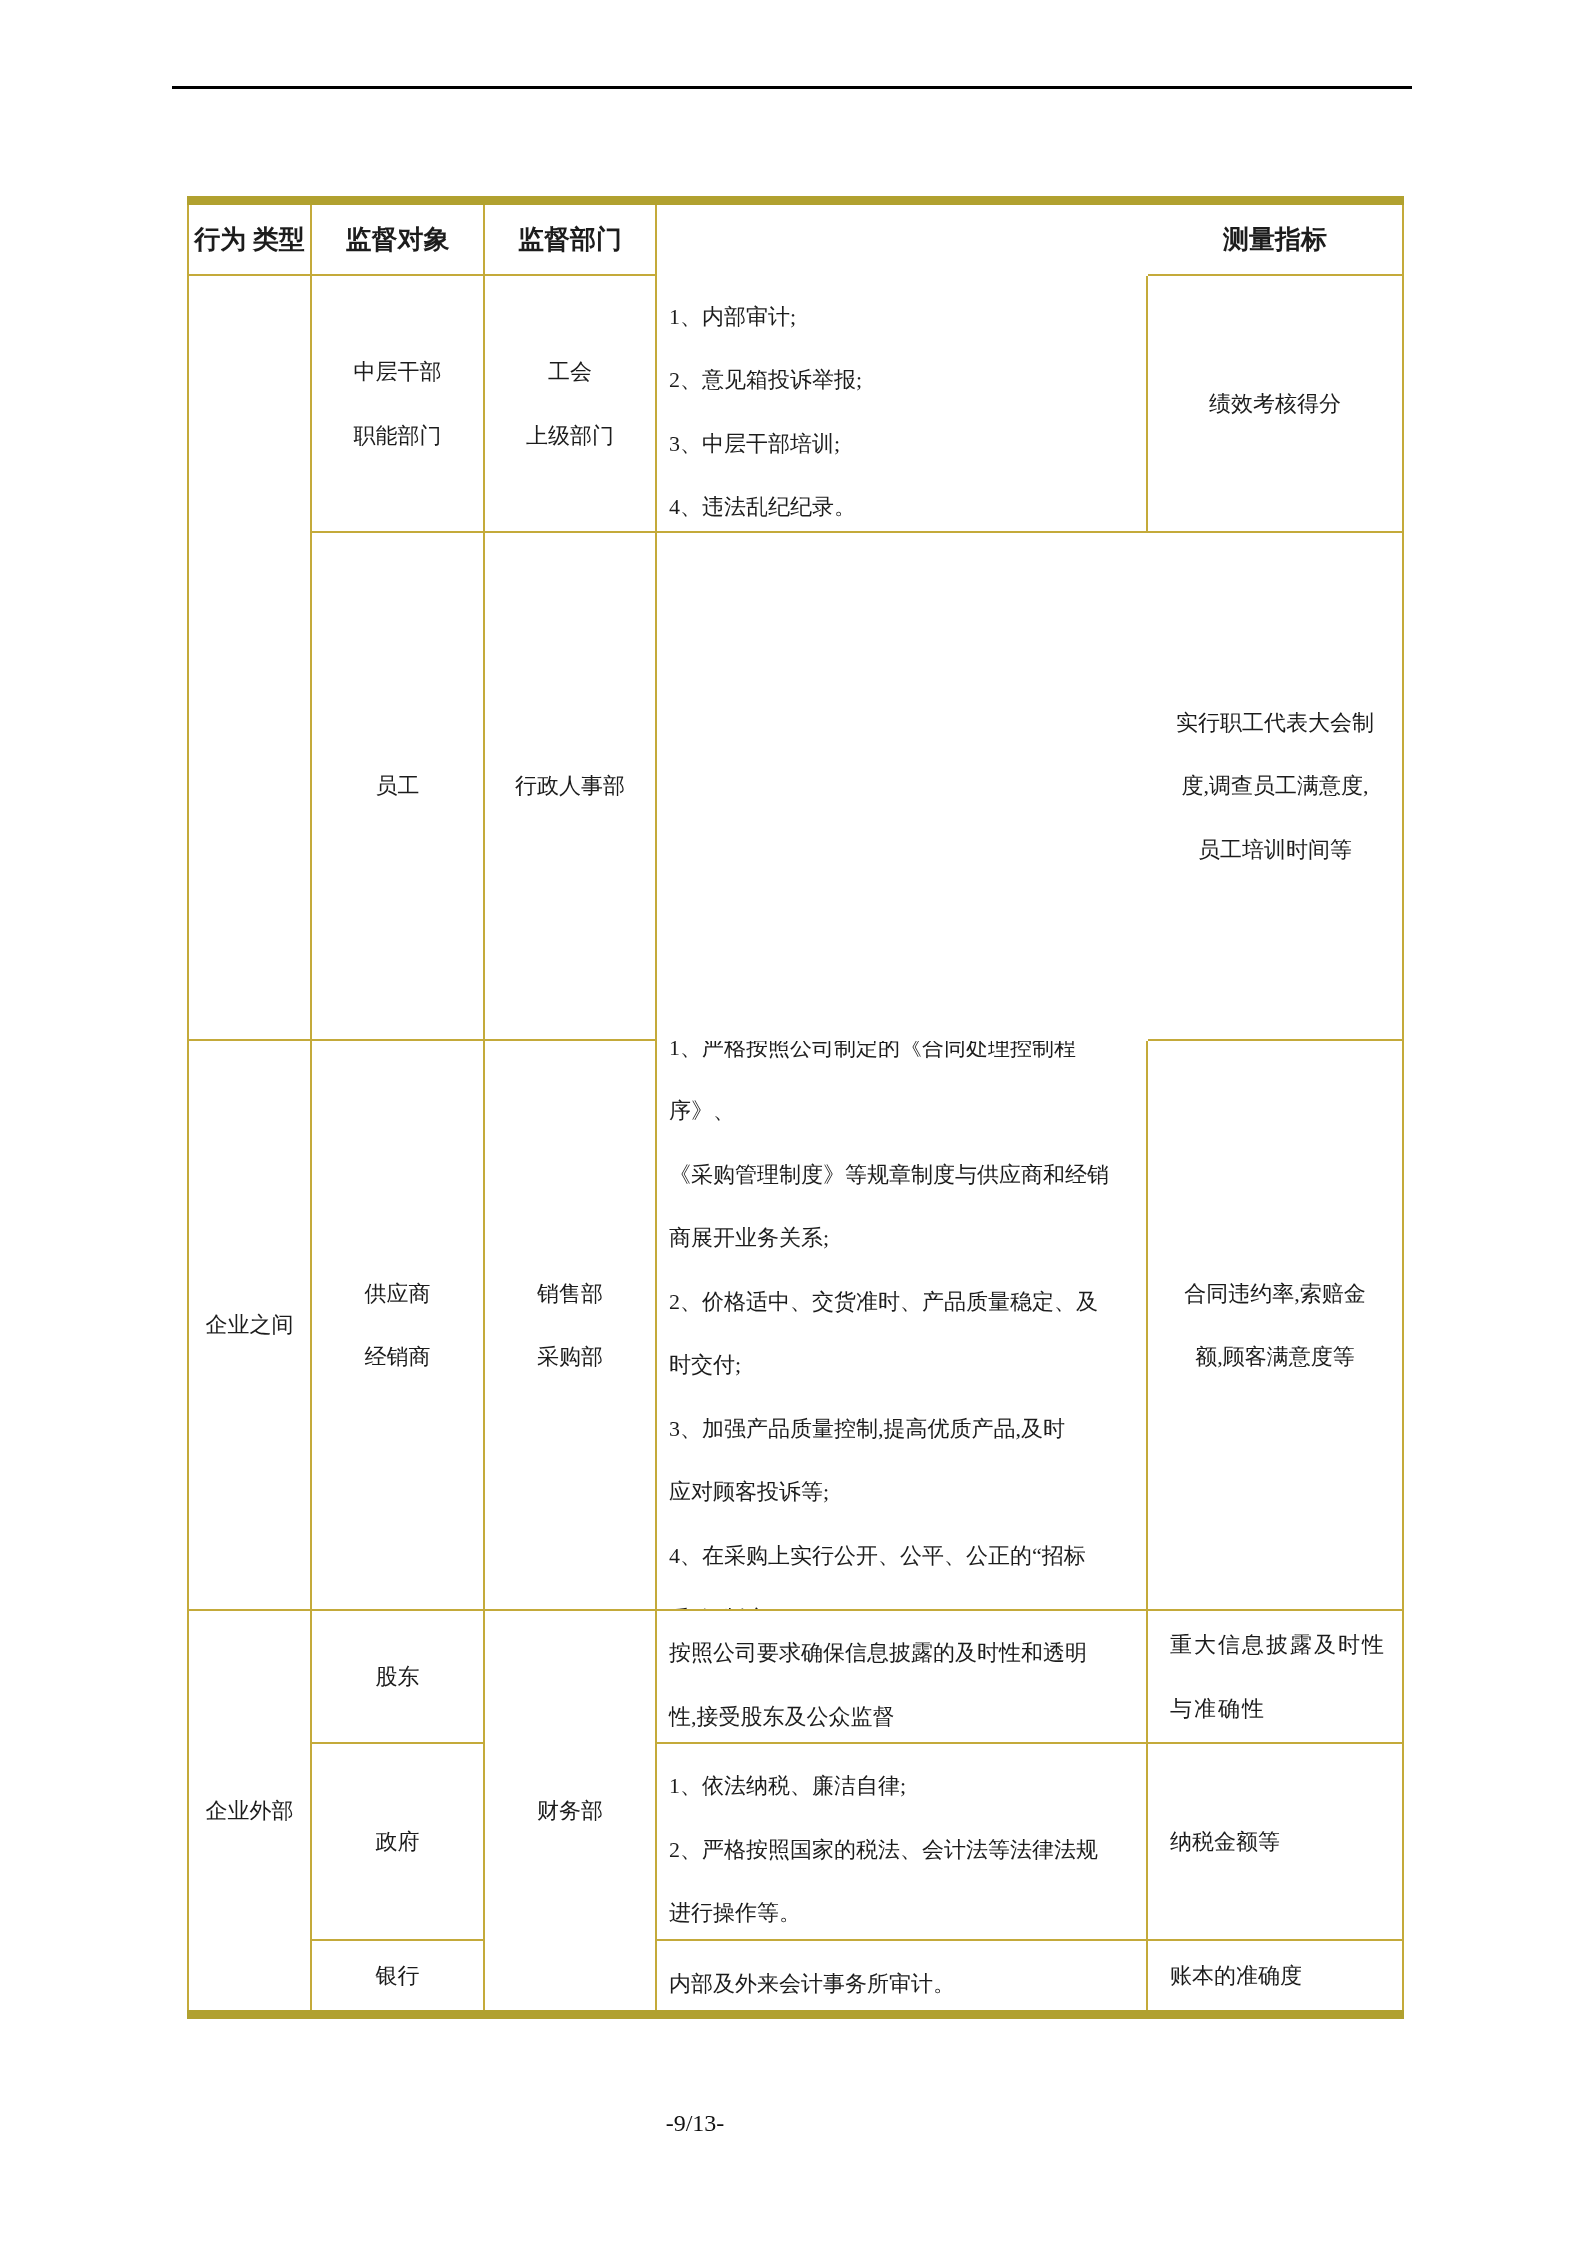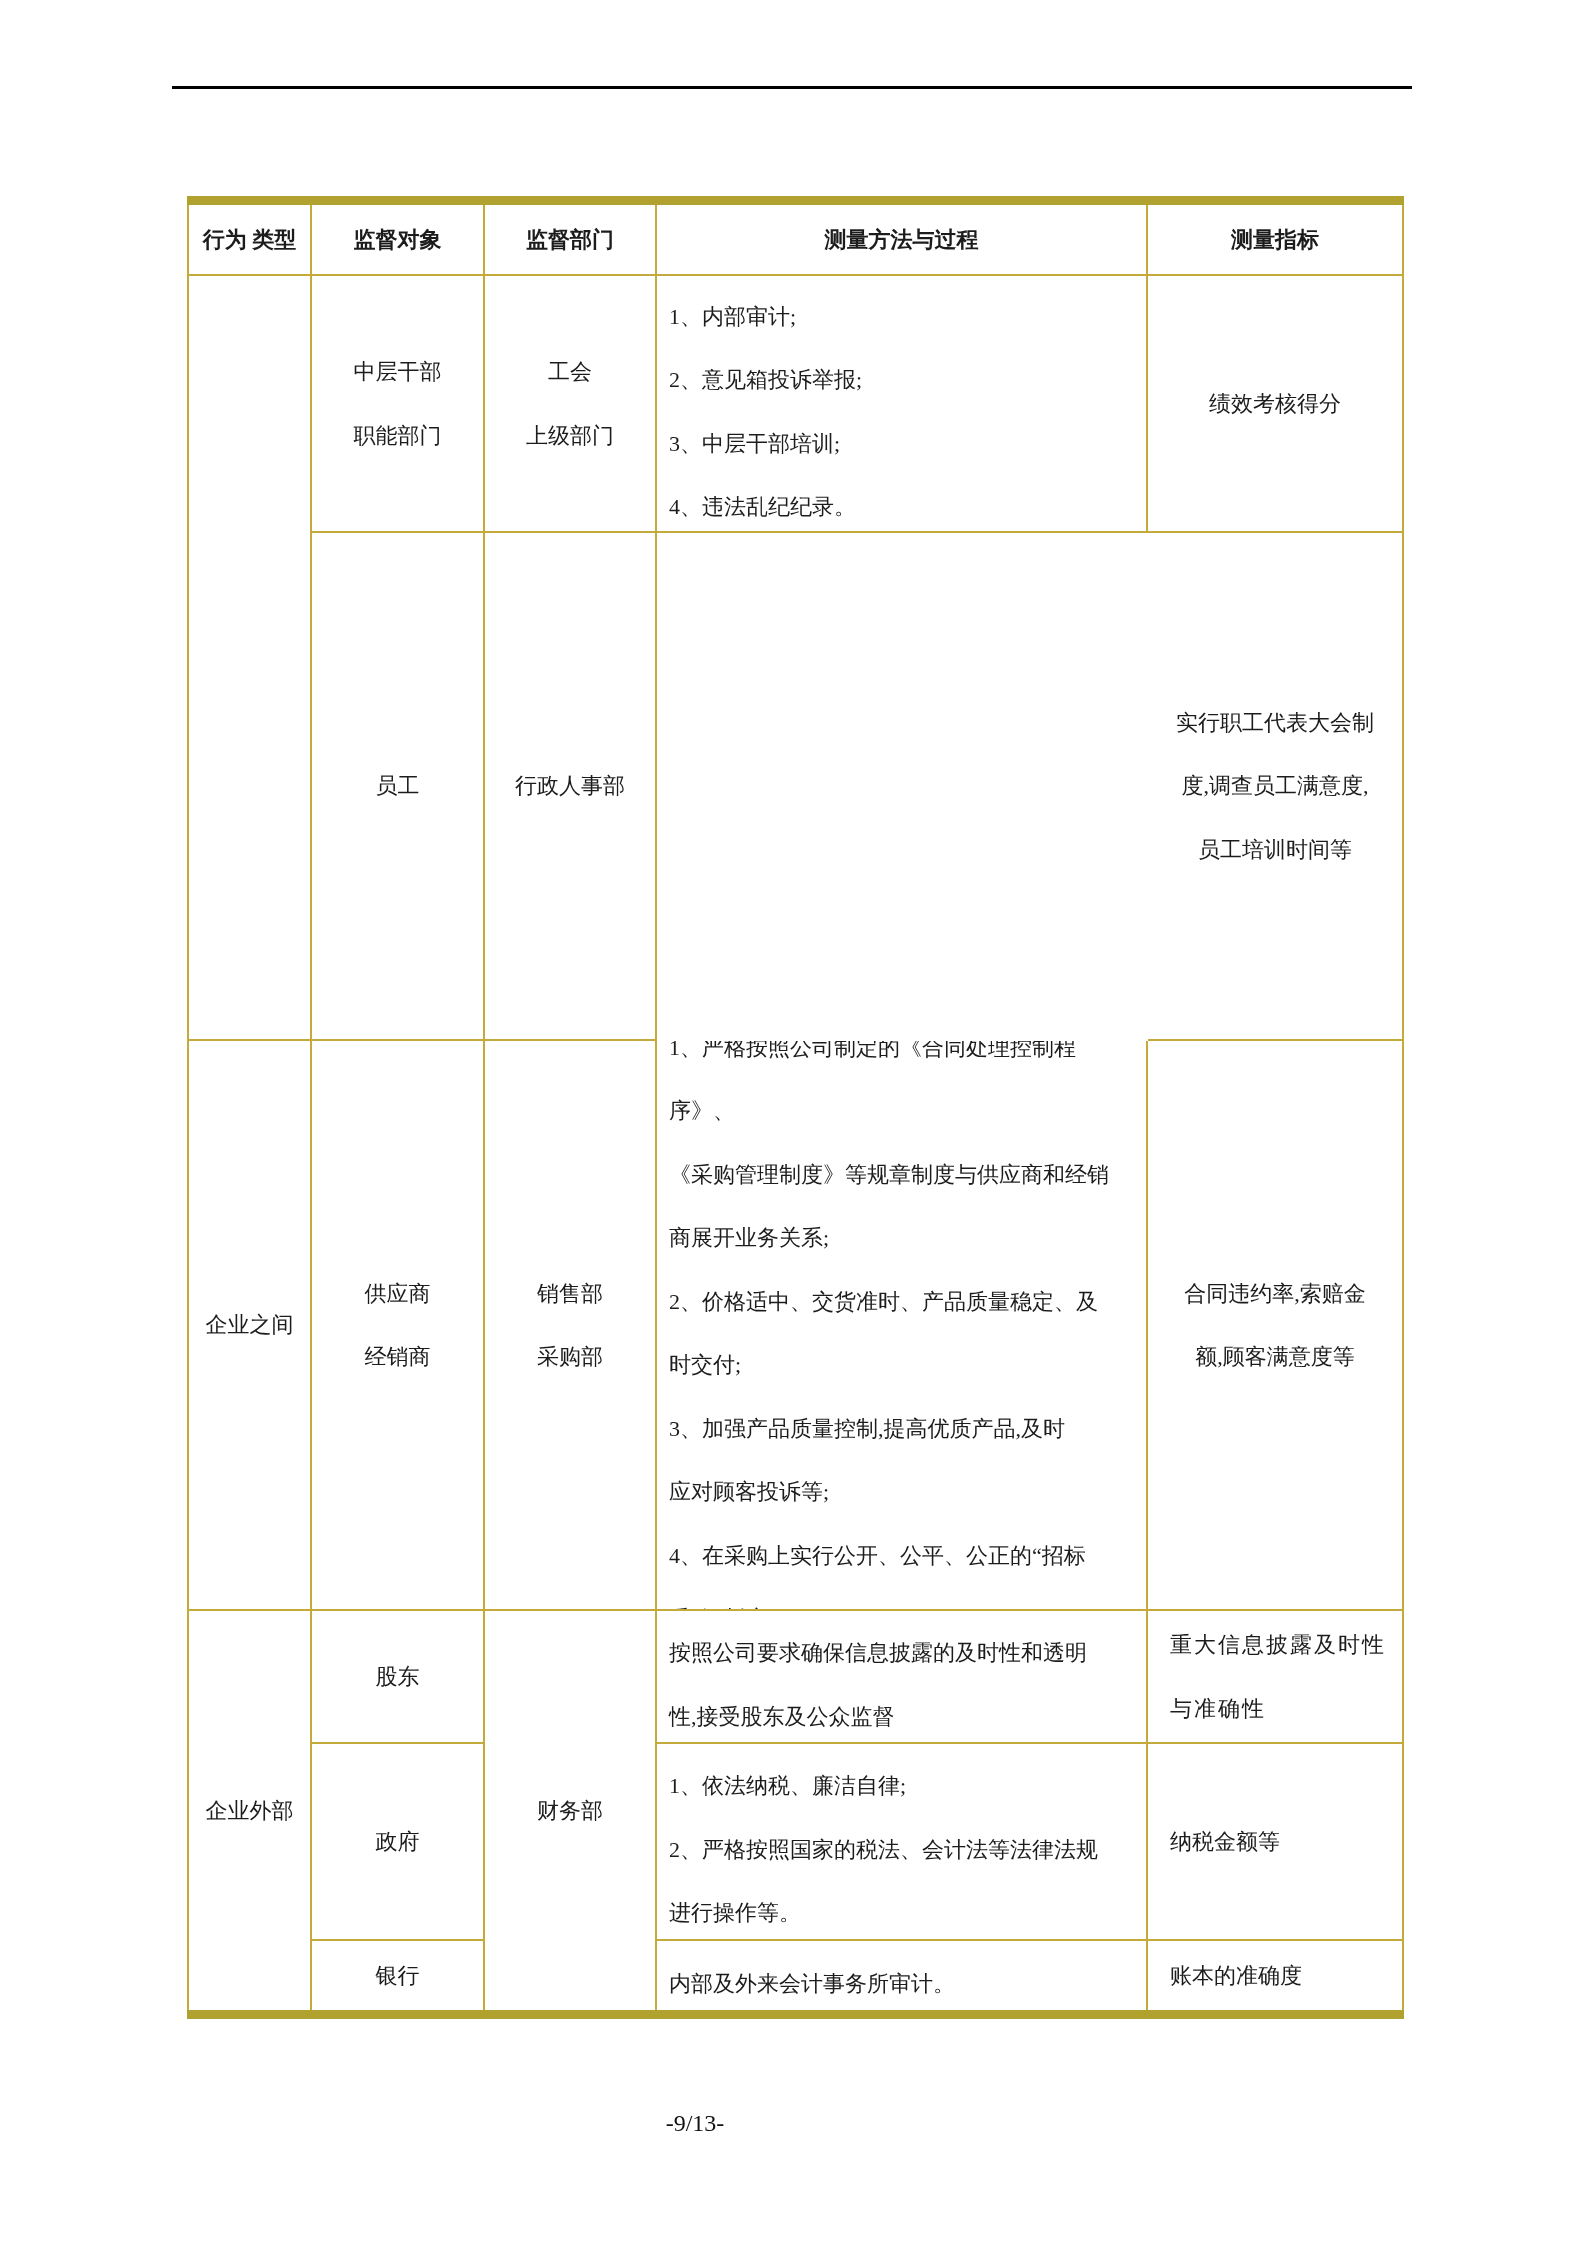--- a/index.html
+++ b/index.html
@@ -37,21 +37,21 @@
   }
   .cell {
     border-right: 2px solid #c4aa3a;
     border-bottom: 2px solid #c4aa3a;
     display: flex; align-items: center; justify-content: center;
     text-align: center;
     font-size: 22px; line-height: 63.5px;
     white-space: pre-line;
     overflow: hidden;
   }
-  .hd { font-weight: bold; font-size: 22px; line-height: 26px; }
+  .hd { font-weight: bold; font-size: 26px; line-height: 26px; }
   .no-bb { border-bottom: none; }
   .method {
     justify-content: flex-start; text-align: left;
     padding: 16px 8px 0 12px;
   }
   .ind-left {
     justify-content: flex-start; text-align: left;
     padding: 0 8px 0 22px;
   }
   .sp2 { letter-spacing: 2px; }
@@ -75,21 +75,20 @@
   <div class="header-rule"></div>
 
   <div class="tbl-wrap">
     <div class="dbl-rule"></div>
 
     <div class="grid">
 
       <div class="cell hd c1 rh">行为 类型</div>
       <div class="cell hd c2 rh">监督对象</div>
       <div class="cell hd c3 rh">监督部门</div>
-      <div class="cell hd c4 rh">测量方法与过程</div>
       <div class="cell hd c5 rh">测量指标</div>
 
       <div class="cell c1 r12"></div>
       <div class="cell c1 r3">企业之间</div>
       <div class="cell c1 r456 no-bb">企业外部</div>
 
       <div class="cell c2 r1">中层干部
 职能部门</div>
       <div class="cell c3 r1">工会
 上级部门</div>

